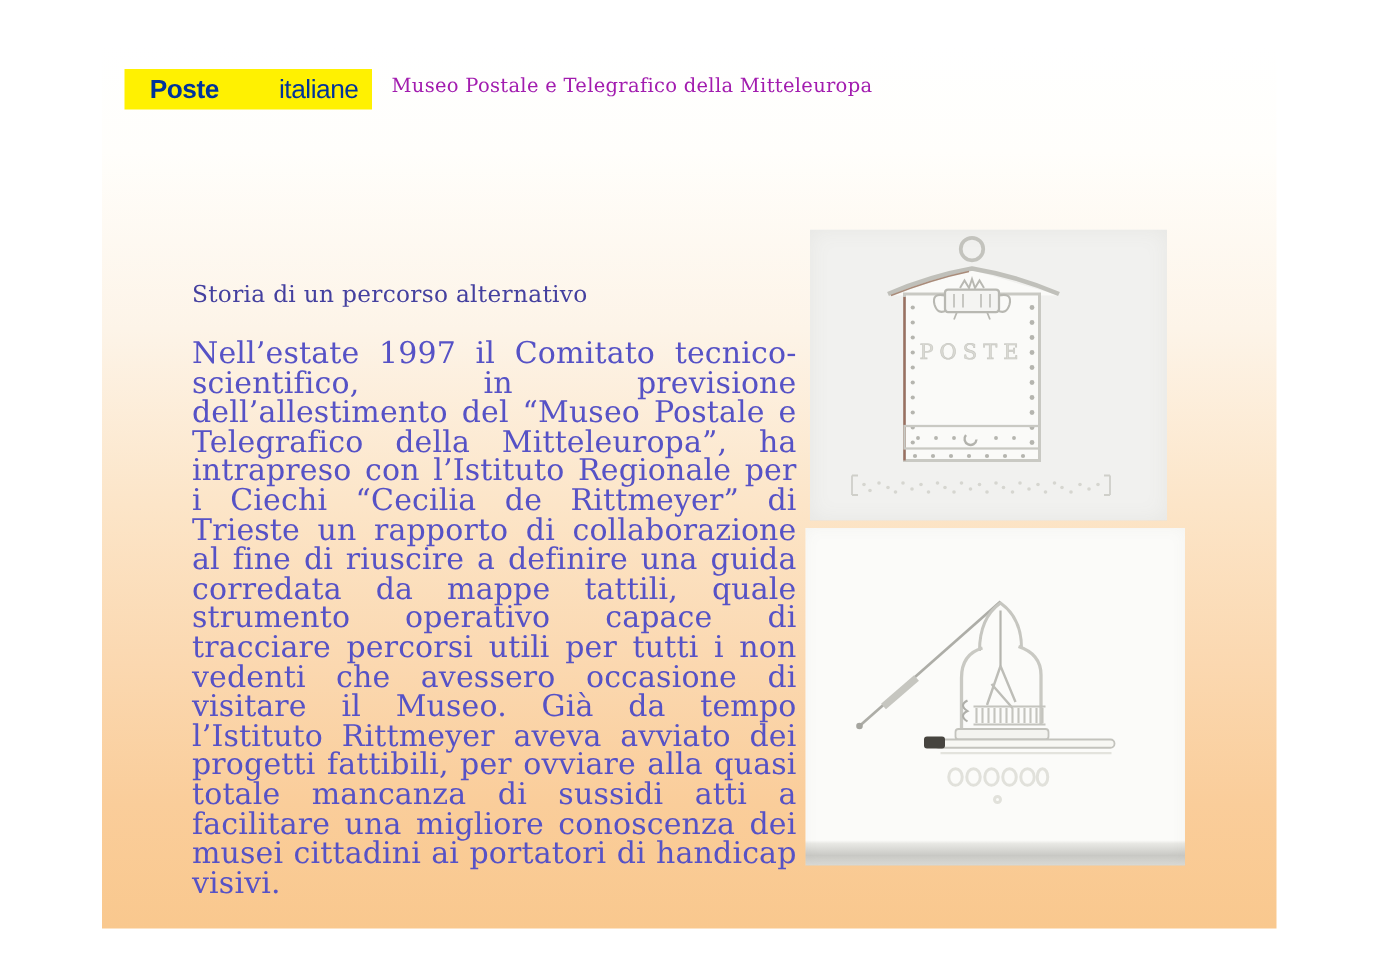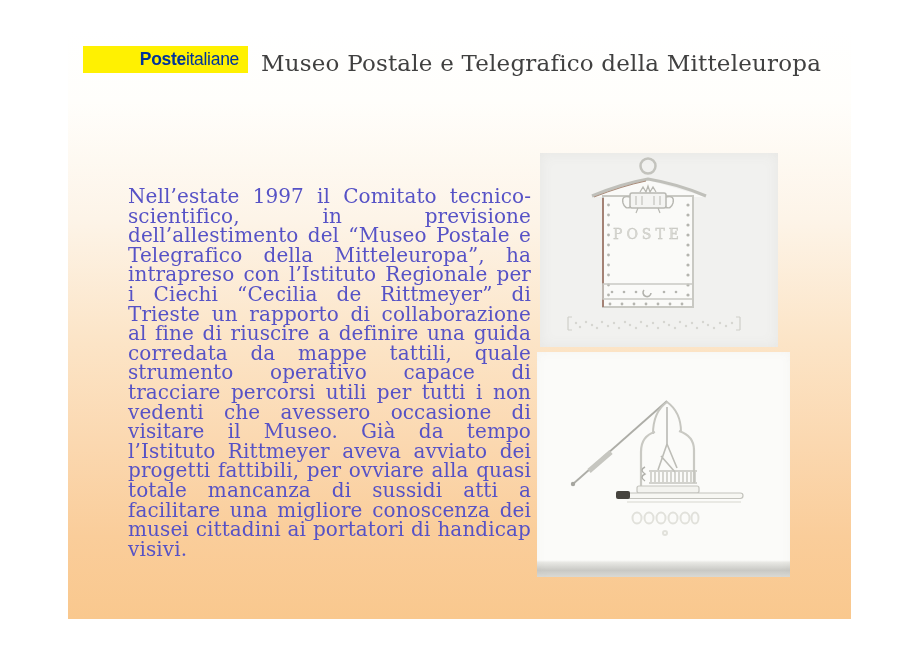--- a/index.html
+++ b/index.html
@@ -13,24 +13,24 @@
       #ffffff 0%, #fffefb 12%, #fdf4e8 32%, #fce5c8 52%,
       #fbd8b0 70%, #facd9a 86%, #f9c88e 100%);
   }
   .logo{
     position:absolute;left:83px;top:46px;width:165px;height:27px;
     background:#fff101;display:flex;align-items:center;justify-content:flex-end;
     padding-right:9px;box-sizing:border-box;
     font-family:"Liberation Sans", sans-serif;font-size:17.5px;letter-spacing:-0.3px;
   }
   .logo .bold{font-weight:bold;color:#00339b;}
-  .logo .reg{font-weight:normal;color:#00339b;}
+  .logo .reg{font-weight:normal;color:#00339b;margin-left:40px;}
   .title{
     position:absolute;left:261px;top:50px;width:480px;
-    font-size:23px;color:#404040;letter-spacing:0.2px;white-space:nowrap;
+    font-size:13px;color:#a21caf;letter-spacing:0.2px;white-space:nowrap;
   }
   .textcol{position:absolute;left:128px;top:187px;width:403px;}
   .textcol h2{
     margin:0 0 21px 0;font-size:15.5px;font-weight:normal;color:#44409f;
     letter-spacing:0.2px;
   }
   .textcol p{
     margin:0;font-size:20px;line-height:19.6px;color:#5652c6;
     text-align:justify;letter-spacing:0.1px;
   }
@@ -53,20 +53,21 @@
 <div class="slide"></div>
 
 <div class="logo">
   <span class="bold">Poste</span>
     <span class="reg">italiane</span>
 </div>
 
 <h1 class="title" style="margin:0;font-weight:normal">Museo Postale e Telegrafico della Mitteleuropa</h1>
 
 <div class="textcol">
+  <h2>Storia di un percorso alternativo</h2>
   <p>Nell’estate 1997 il Comitato tecnico-scientifico, in previsione dell’allestimento del “Museo Postale e Telegrafico della Mitteleuropa”, ha intrapreso con l’Istituto Regionale per i Ciechi “Cecilia de Rittmeyer”  di Trieste  un rapporto di collaborazione al fine di riuscire a definire una guida corredata da mappe tattili, quale strumento operativo capace di tracciare percorsi utili per tutti i non vedenti che avessero occasione di visitare il Museo. Già da tempo l’Istituto Rittmeyer aveva avviato dei progetti fattibili, per ovviare alla quasi totale mancanza di sussidi atti a facilitare una migliore conoscenza dei musei cittadini ai portatori di handicap visivi.</p>
 </div>
 
 <div class="photo photo1">
   <svg width="238" height="194" viewBox="0 0 238 194">
 
     <path d="M52,44 L108,27 L166,44 Z" fill="#fafaf8"></path>
     <rect x="63" y="43" width="90" height="111" fill="#fafaf8"></rect>
 
     <circle cx="108" cy="13" r="7.5" fill="none" stroke="#c3c3bd" stroke-width="2.5"></circle>

